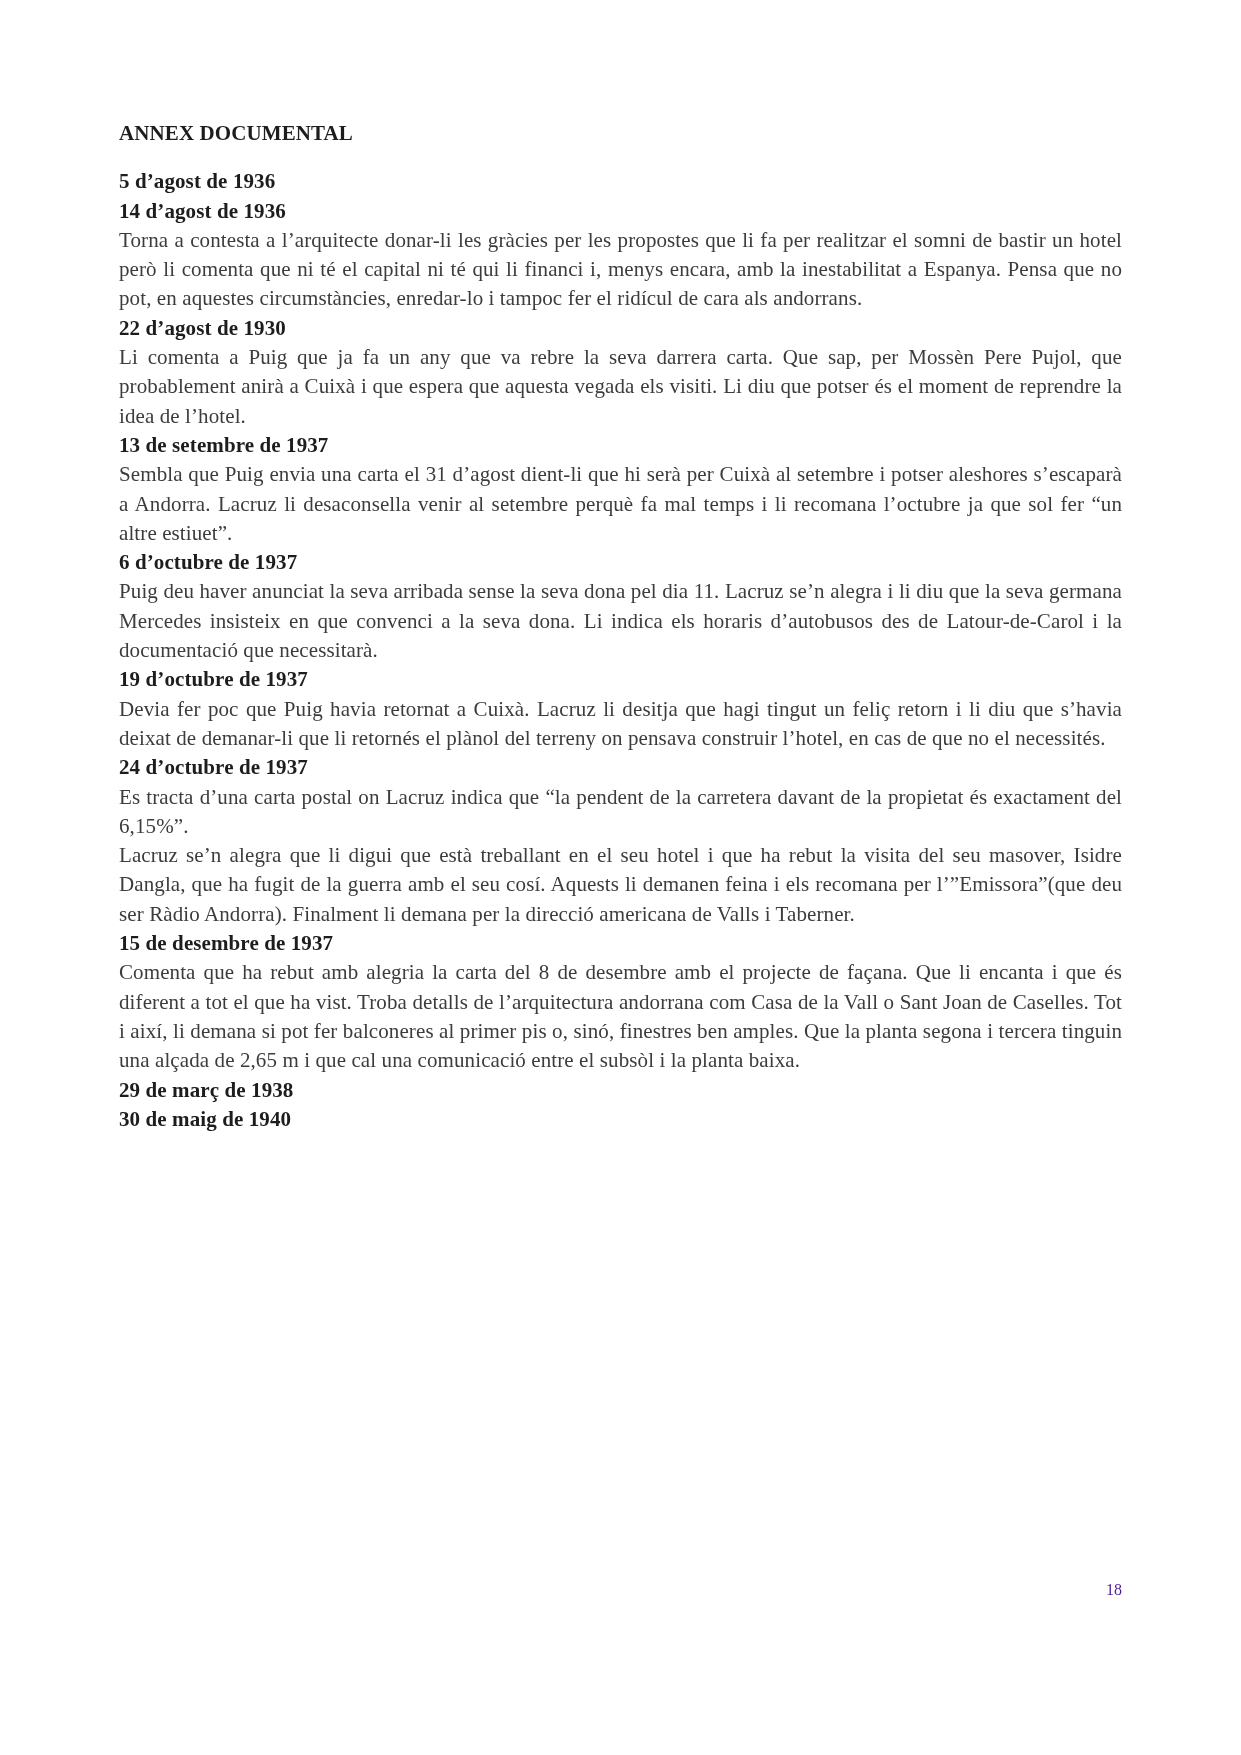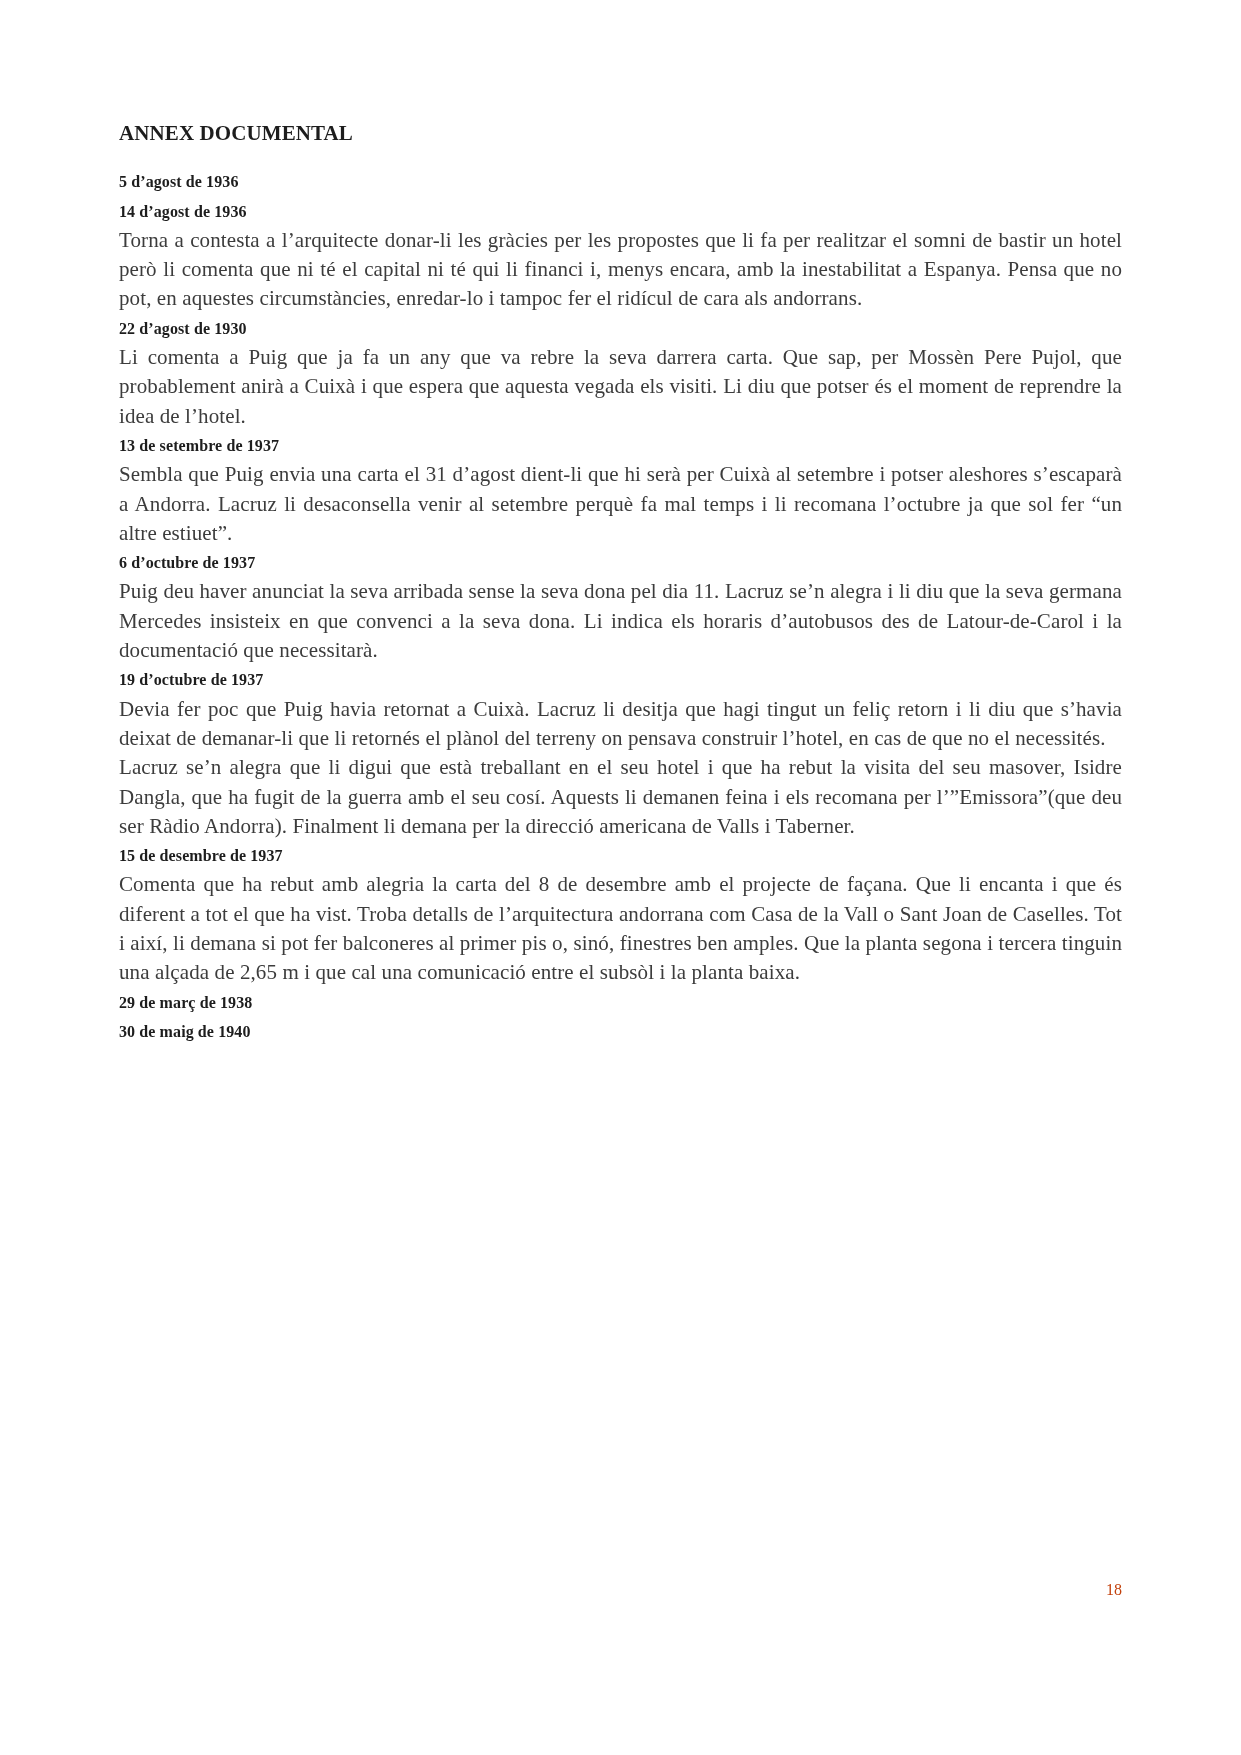--- a/index.html
+++ b/index.html
@@ -28,36 +28,36 @@
   .doc-title {
     font-weight: bold;
     color: #1d1d1d;
     margin: 0 0 19px 0;
   }
   .section {
     margin: 0;
   }
   .section .date {
     margin: 0;
-    font-size: 16px;
+    font-size: 21px;
     line-height: 29.3px;
     font-weight: bold;
     color: #1d1d1d;
   }
   .section .body {
     margin: 0;
     text-align: justify;
   }
   .page-number {
     position: absolute;
     top: 1580px;
     right: 119px;
     font-size: 16px;
     line-height: 20px;
-    color: #c2410c;
+    color: #4c1d95;
   }
 </style>
 </head>
 <body>
 
 <div class="page">
   <div class="content">
 
     <div class="doc-title">ANNEX DOCUMENTAL</div>
 
@@ -83,20 +83,24 @@
     <div class="section">
       <h3 class="date">6 d’octubre de 1937</h3>
       <p class="body">Puig deu haver anunciat la seva arribada sense la seva dona pel dia 11. Lacruz se’n alegra i li diu que la seva germana Mercedes insisteix en que convenci a la seva dona. Li indica els horaris d’autobusos des de Latour-de-Carol i la documentació que necessitarà.</p>
     </div>
 
     <div class="section">
       <h3 class="date">19 d’octubre de 1937</h3>
       <p class="body">Devia fer poc que Puig havia retornat a Cuixà. Lacruz li desitja que hagi tingut un feliç retorn i li diu que s’havia deixat de demanar-li que li retornés el plànol del terreny on pensava construir l’hotel, en cas de que no el necessités.</p>
     </div>
 
+    <div class="section">
+      <h3 class="date">24 d’octubre de 1937</h3>
+      <p class="body">Es tracta d’una carta postal on Lacruz indica que “la pendent de la carretera davant de la propietat és exactament del 6,15%”.</p>
+    </div>
 
     <div class="section">
       <p class="body">Lacruz se’n alegra que li digui que està treballant en el seu hotel i que ha rebut la visita del seu masover, Isidre Dangla, que ha fugit de la guerra amb el seu cosí. Aquests li demanen feina i els recomana per l’”Emissora”(que deu ser Ràdio Andorra). Finalment li demana per la direcció americana de Valls i Taberner.</p>
     </div>
 
     <div class="section">
       <h3 class="date">15 de desembre de 1937</h3>
       <p class="body">Comenta que ha rebut amb alegria la carta del 8 de desembre amb el projecte de façana. Que li encanta i que és diferent a tot el que ha vist. Troba detalls de l’arquitectura andorrana com Casa de la Vall o Sant Joan de Caselles. Tot i així, li demana si pot fer balconeres al primer pis o, sinó, finestres ben amples. Que la planta segona i tercera tinguin una alçada de 2,65 m i que cal una comunicació entre el subsòl i la planta baixa.</p>
     </div>
 

